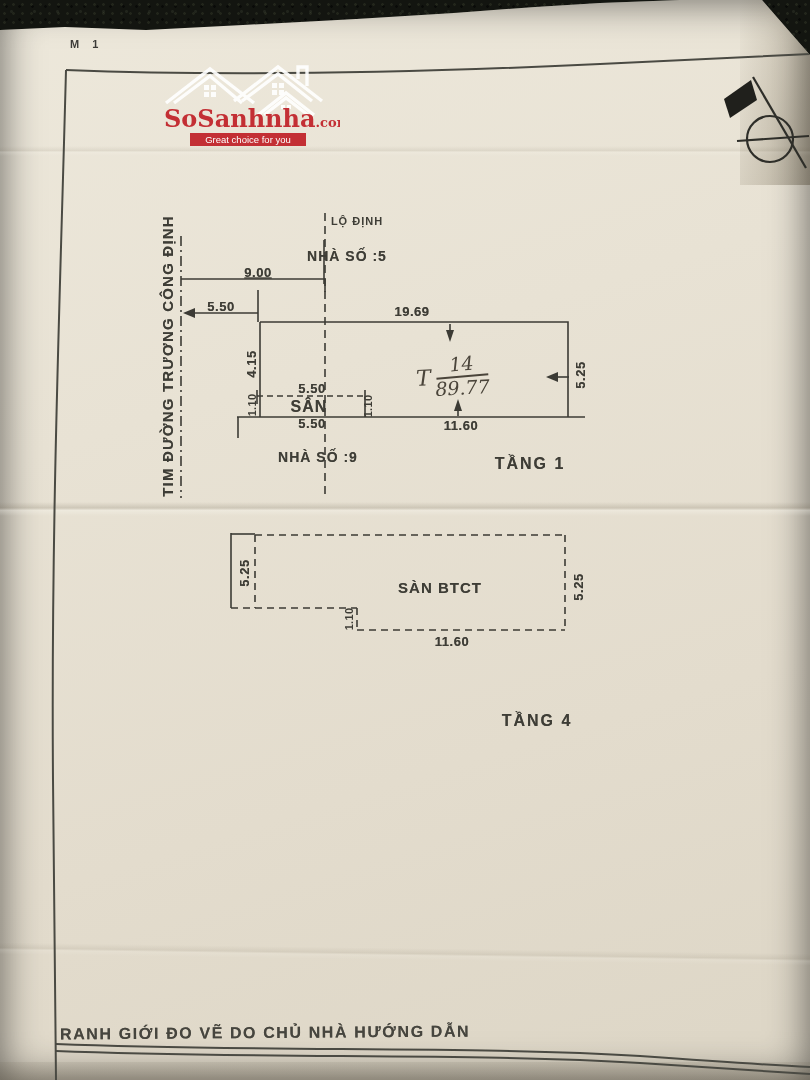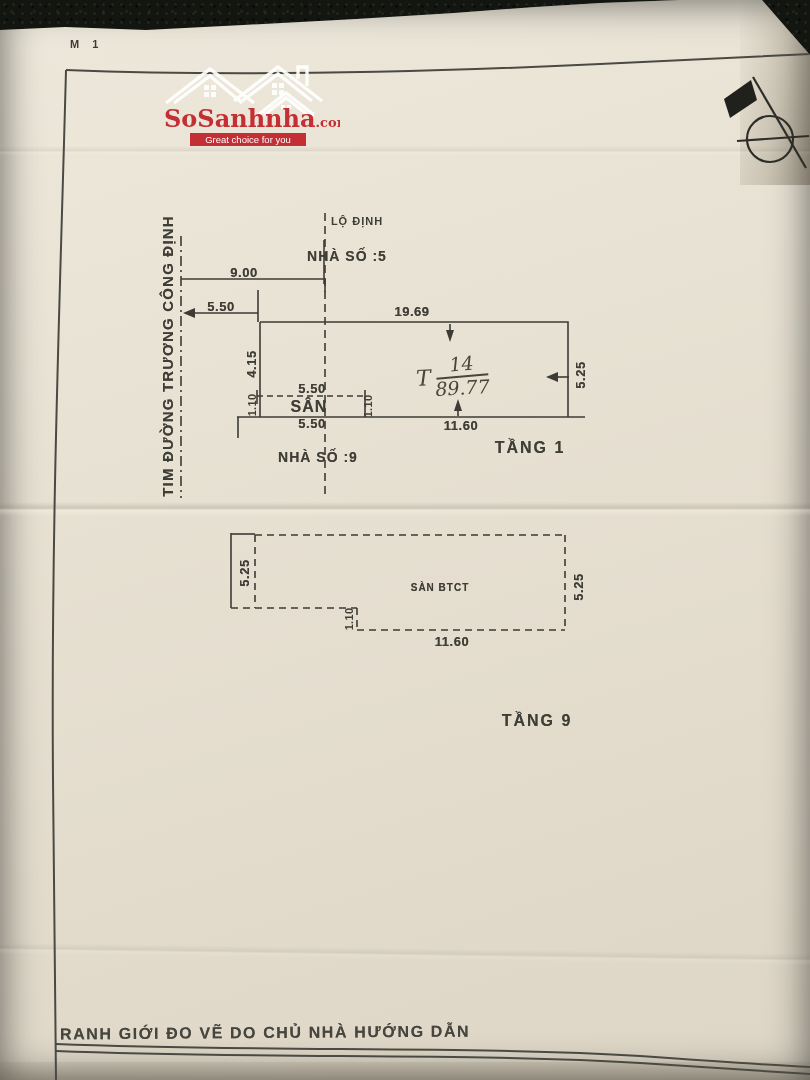--- a/index.html
+++ b/index.html
@@ -154,21 +154,21 @@
       <text x="88" y="88" text-anchor="middle" font-family="Liberation Sans, sans-serif" font-size="9.5" fill="#ffffff">Great choice for you</text>
     </svg>
   </div>
 
   <div class="ink ctr" style="left:357px;top:221px;font-size:11px;font-weight:700;letter-spacing:1px;">LỘ ĐỊNH</div>
 
   <div class="ink lbl ctr" style="left:347px;top:256px;font-size:14px;">NHÀ SỐ :5</div>
 
   <div class="ink rot lbl" style="left:167px;top:356px;font-size:15px;letter-spacing:1.2px;">TIM ĐƯỜNG TRƯƠNG CÔNG ĐỊNH</div>
 
-  <div class="ink dim ctr" style="left:244px;top:272px;">9.00</div>
+  <div class="ink dim ctr" style="left:258px;top:272px;text-decoration:underline;">9.00</div>
 
   <div class="ink dim ctr" style="left:221px;top:306px;">5.50</div>
 
   <div class="ink dim ctr" style="left:412px;top:311px;">19.69</div>
 
   <div class="ink dim rot" style="left:251px;top:364px;">4.15</div>
 
   <div class="ink dim ctr" style="left:312px;top:388px;">5.50</div>
 
   <div class="ink dim-sm rot" style="left:252px;top:405px;">1.10</div>
@@ -186,29 +186,29 @@
   <div class="handwrite">
     <span class="hw-prefix">T</span>
     <span class="hw-frac">
       <span class="hw-num">14</span>
       <span class="hw-den">89.77</span>
     </span>
   </div>
 
   <div class="ink lbl ctr" style="left:318px;top:457px;font-size:14px;">NHÀ SỐ :9</div>
 
-  <div class="ink lbl ctr" style="left:530px;top:448px;font-size:16px;letter-spacing:2px;">TẦNG 1</div>
+  <div class="ink lbl ctr" style="left:530px;top:464px;font-size:16px;letter-spacing:2px;">TẦNG 1</div>
 
   <div class="ink dim rot" style="left:244px;top:573px;">5.25</div>
 
-  <div class="ink lbl ctr" style="left:440px;top:587px;font-size:10px;">SÀN BTCT</div>
+  <div class="ink lbl ctr" style="left:440px;top:587px;font-size:15px;">SÀN BTCT</div>
 
   <div class="ink dim rot" style="left:578px;top:587px;">5.25</div>
 
   <div class="ink dim-sm rot" style="left:349px;top:619px;">1.10</div>
 
   <div class="ink dim ctr" style="left:452px;top:641px;">11.60</div>
 
-  <div class="ink lbl ctr" style="left:537px;top:721px;font-size:16px;letter-spacing:2px;">TẦNG 9</div>
+  <div class="ink lbl ctr" style="left:537px;top:721px;font-size:16px;letter-spacing:2px;">TẦNG 4</div>
 
   <div class="note">RANH GIỚI ĐO VẼ DO CHỦ NHÀ HƯỚNG DẪN</div>
 
 </div>
 
 </body></html>

